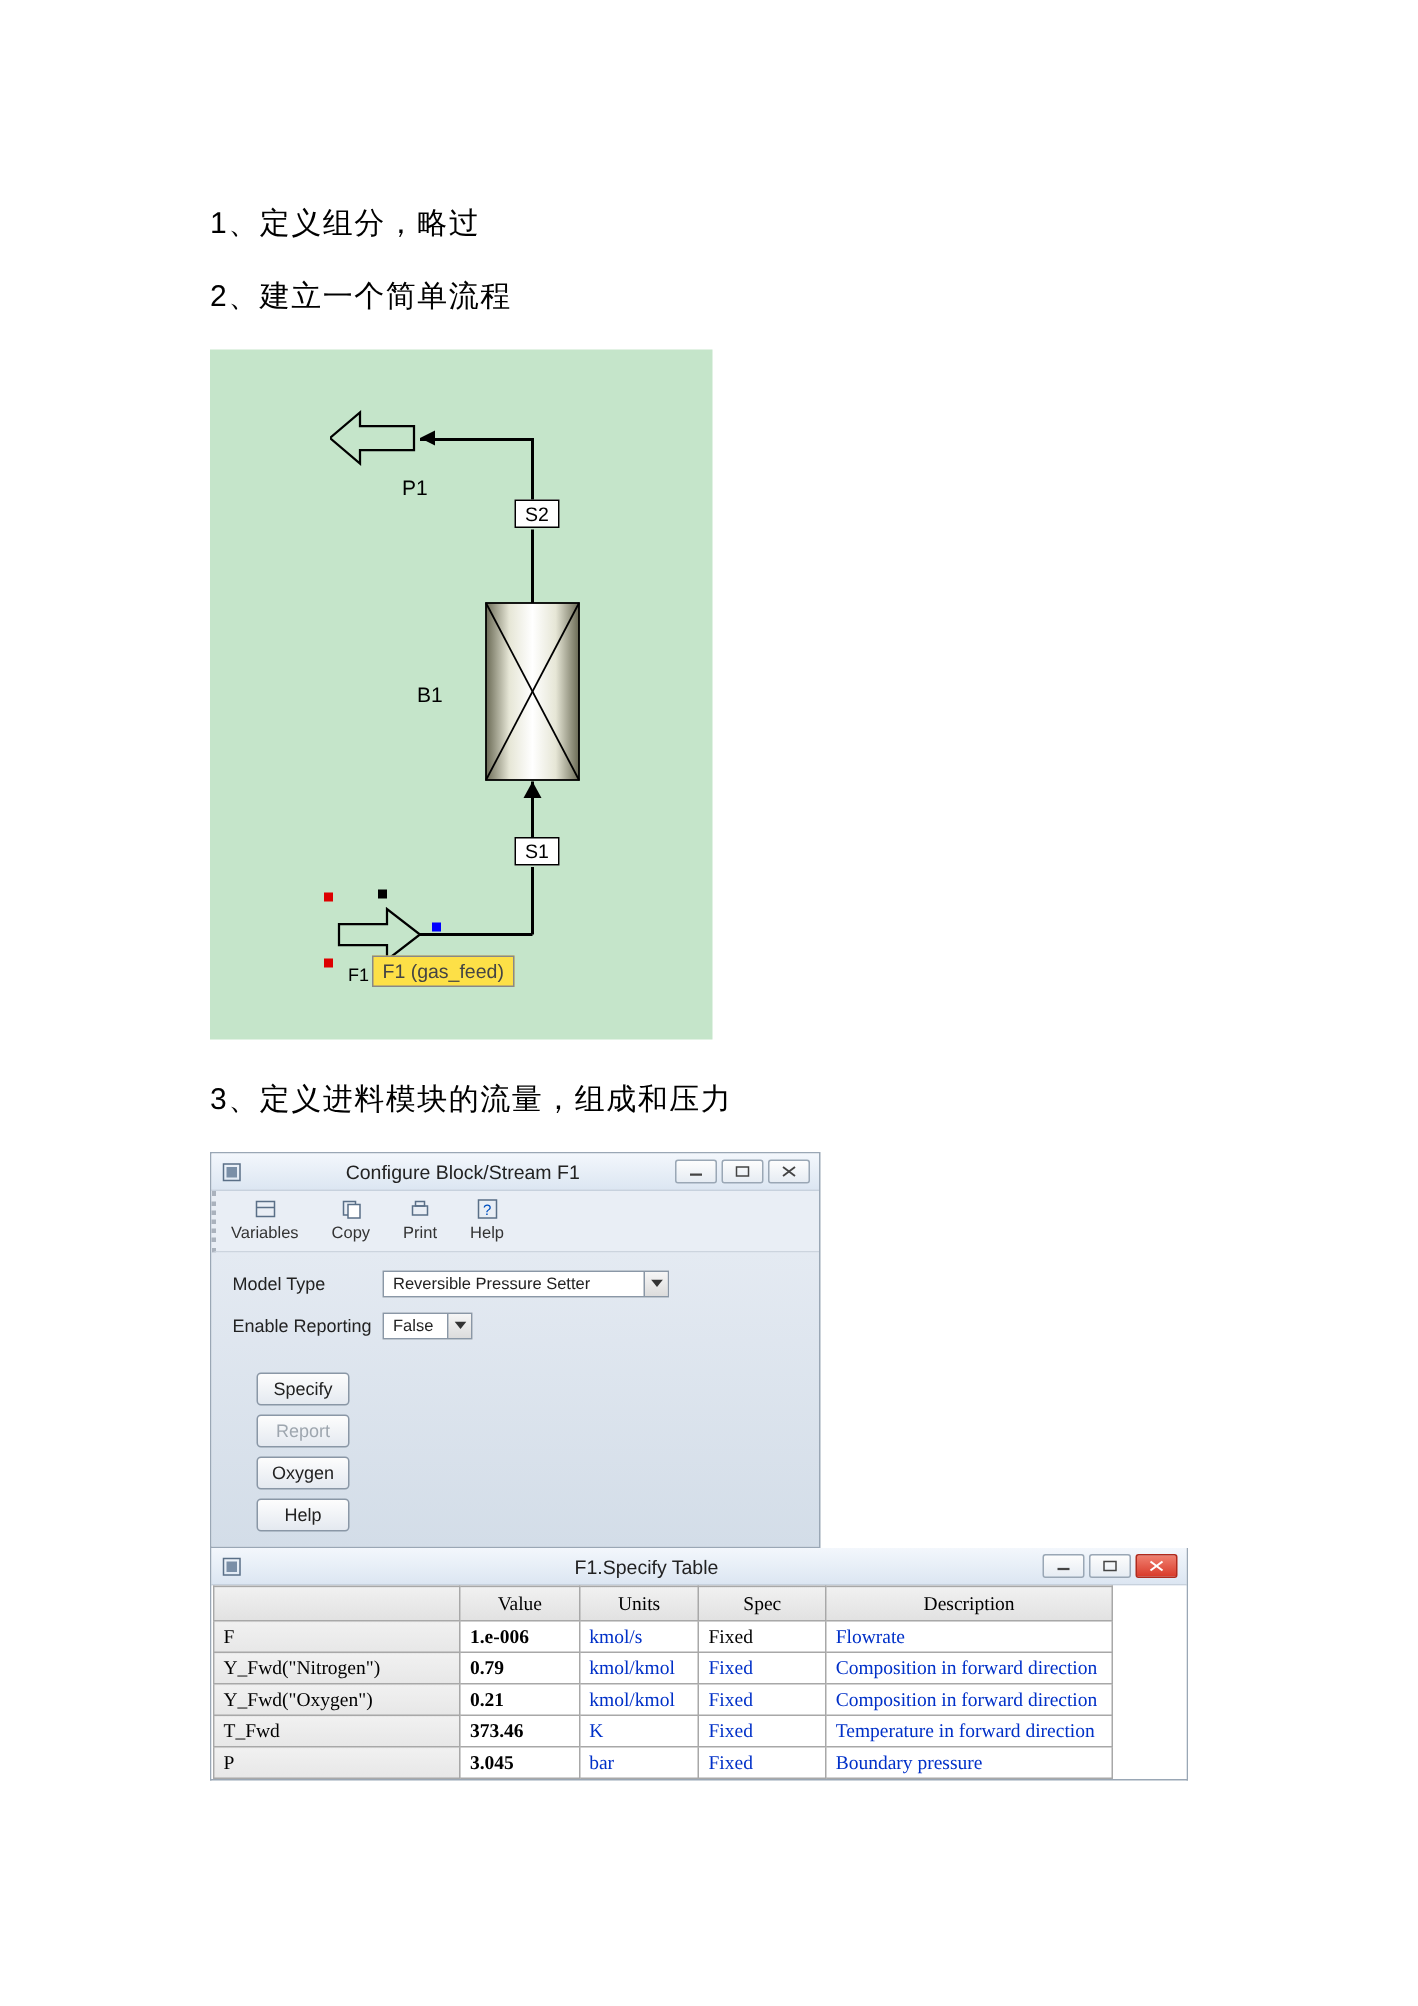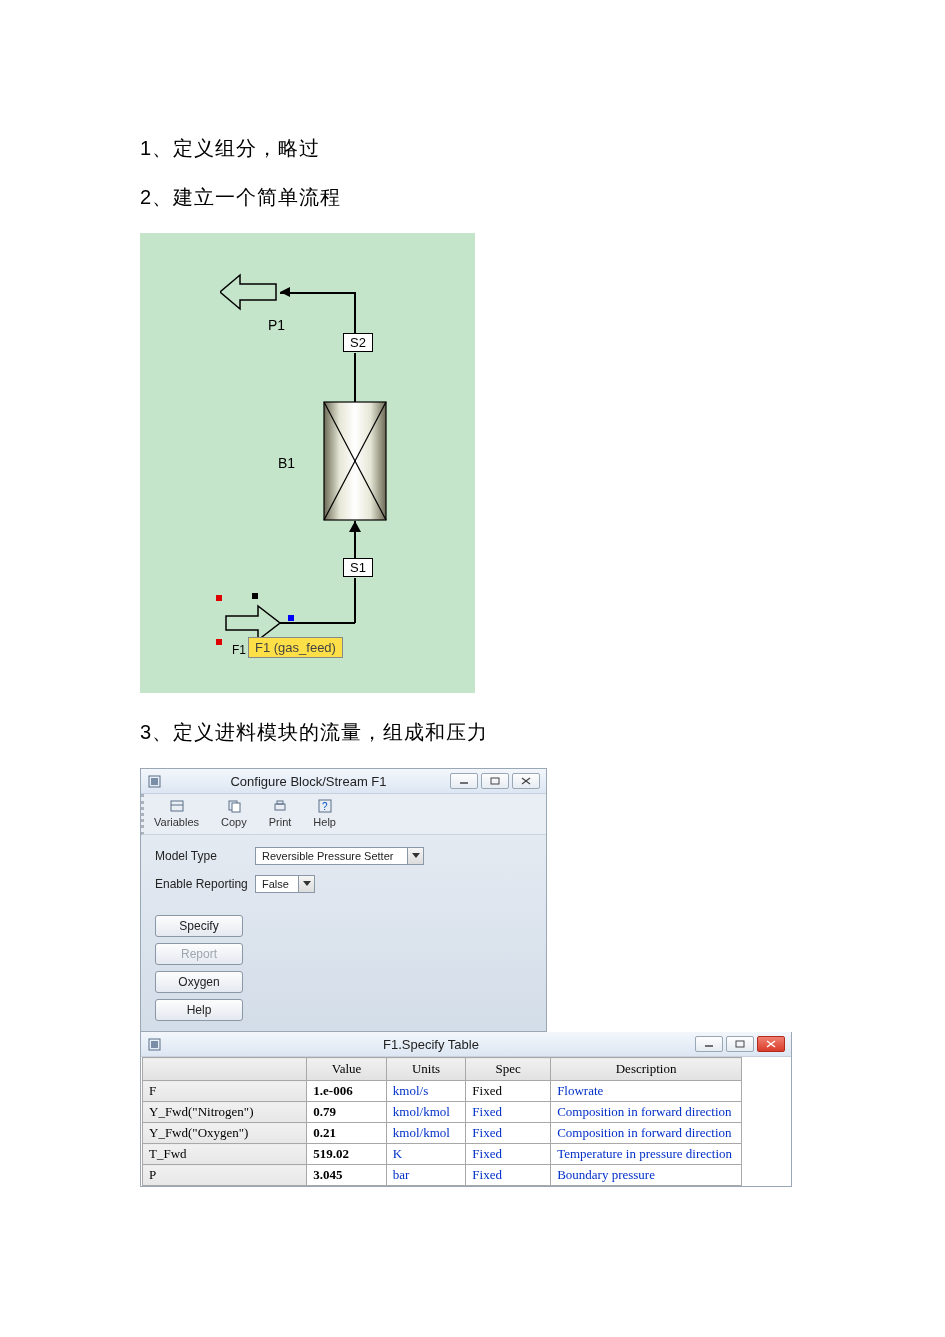--- a/index.html
+++ b/index.html
@@ -146,28 +146,28 @@
     background: linear-gradient(#f6f6f6,#dcdcdc);
     display: flex; align-items: center; justify-content: center;
   }
   .side-buttons {
     display: flex;
     flex-direction: column;
     gap: 6px;
     padding-right: 6px;
   }
   .side-btn {
-    width: 88px;
+    width: 62px;
     height: 22px;
     border: 1px solid #8a97a6;
     border-radius: 3px;
     background: linear-gradient(#fdfdfd,#e4e9f0);
     font-size: 12px;
     color: #222;
-    display: flex; align-items: center; justify-content: center;
+    display: flex; align-items: center; justify-content: center; margin-left: 16px;
   }
   .side-btn.disabled { color: #9ea6af; }
   
   .win-table {
     width: 652px;
     margin-top: 0;
     border-top: none;
   }
   .table-wrap {
     background: #fff;
@@ -339,21 +339,21 @@
                 <text x="4" y="11" font-size="10" fill="#0050c0">?</text>
               </svg>
             </span>
           <span>Help</span>
         </div>
       </div>
       <div class="config-body">
         <div class="config-fields">
           <div class="field-row">
             <span class="field-label">Model Type</span>
-            <span class="dropdown" style="width:169px;">
+            <span class="dropdown" style="width:191px;">
               <span class="dd-text">Reversible Pressure Setter</span>
               <span class="dd-arrow" style="margin-left:auto;">
                   <svg width="8" height="6">
                     <polygon points="0,0 8,0 4,5" fill="#333"></polygon>
                   </svg>
                 </span>
             </span>
           </div>
           <div class="field-row">
             <span class="field-label">Enable Reporting</span>
@@ -432,24 +432,24 @@
             </tr>
             <tr>
               <td class="rowhead">Y_Fwd("Oxygen")</td>
               <td class="val">0.21</td>
               <td class="blue">kmol/kmol</td>
               <td class="blue">Fixed</td>
               <td class="blue">Composition in forward direction</td>
             </tr>
             <tr>
               <td class="rowhead">T_Fwd</td>
-              <td class="val">519.02</td>
+              <td class="val">373.46</td>
               <td class="blue">K</td>
               <td class="blue">Fixed</td>
-              <td class="blue">Temperature in pressure direction</td>
+              <td class="blue">Temperature in forward direction</td>
             </tr>
             <tr>
               <td class="rowhead">P</td>
               <td class="val">3.045</td>
               <td class="blue">bar</td>
               <td class="blue">Fixed</td>
               <td class="blue">Boundary pressure</td>
             </tr>
           </tbody>
         </table>

